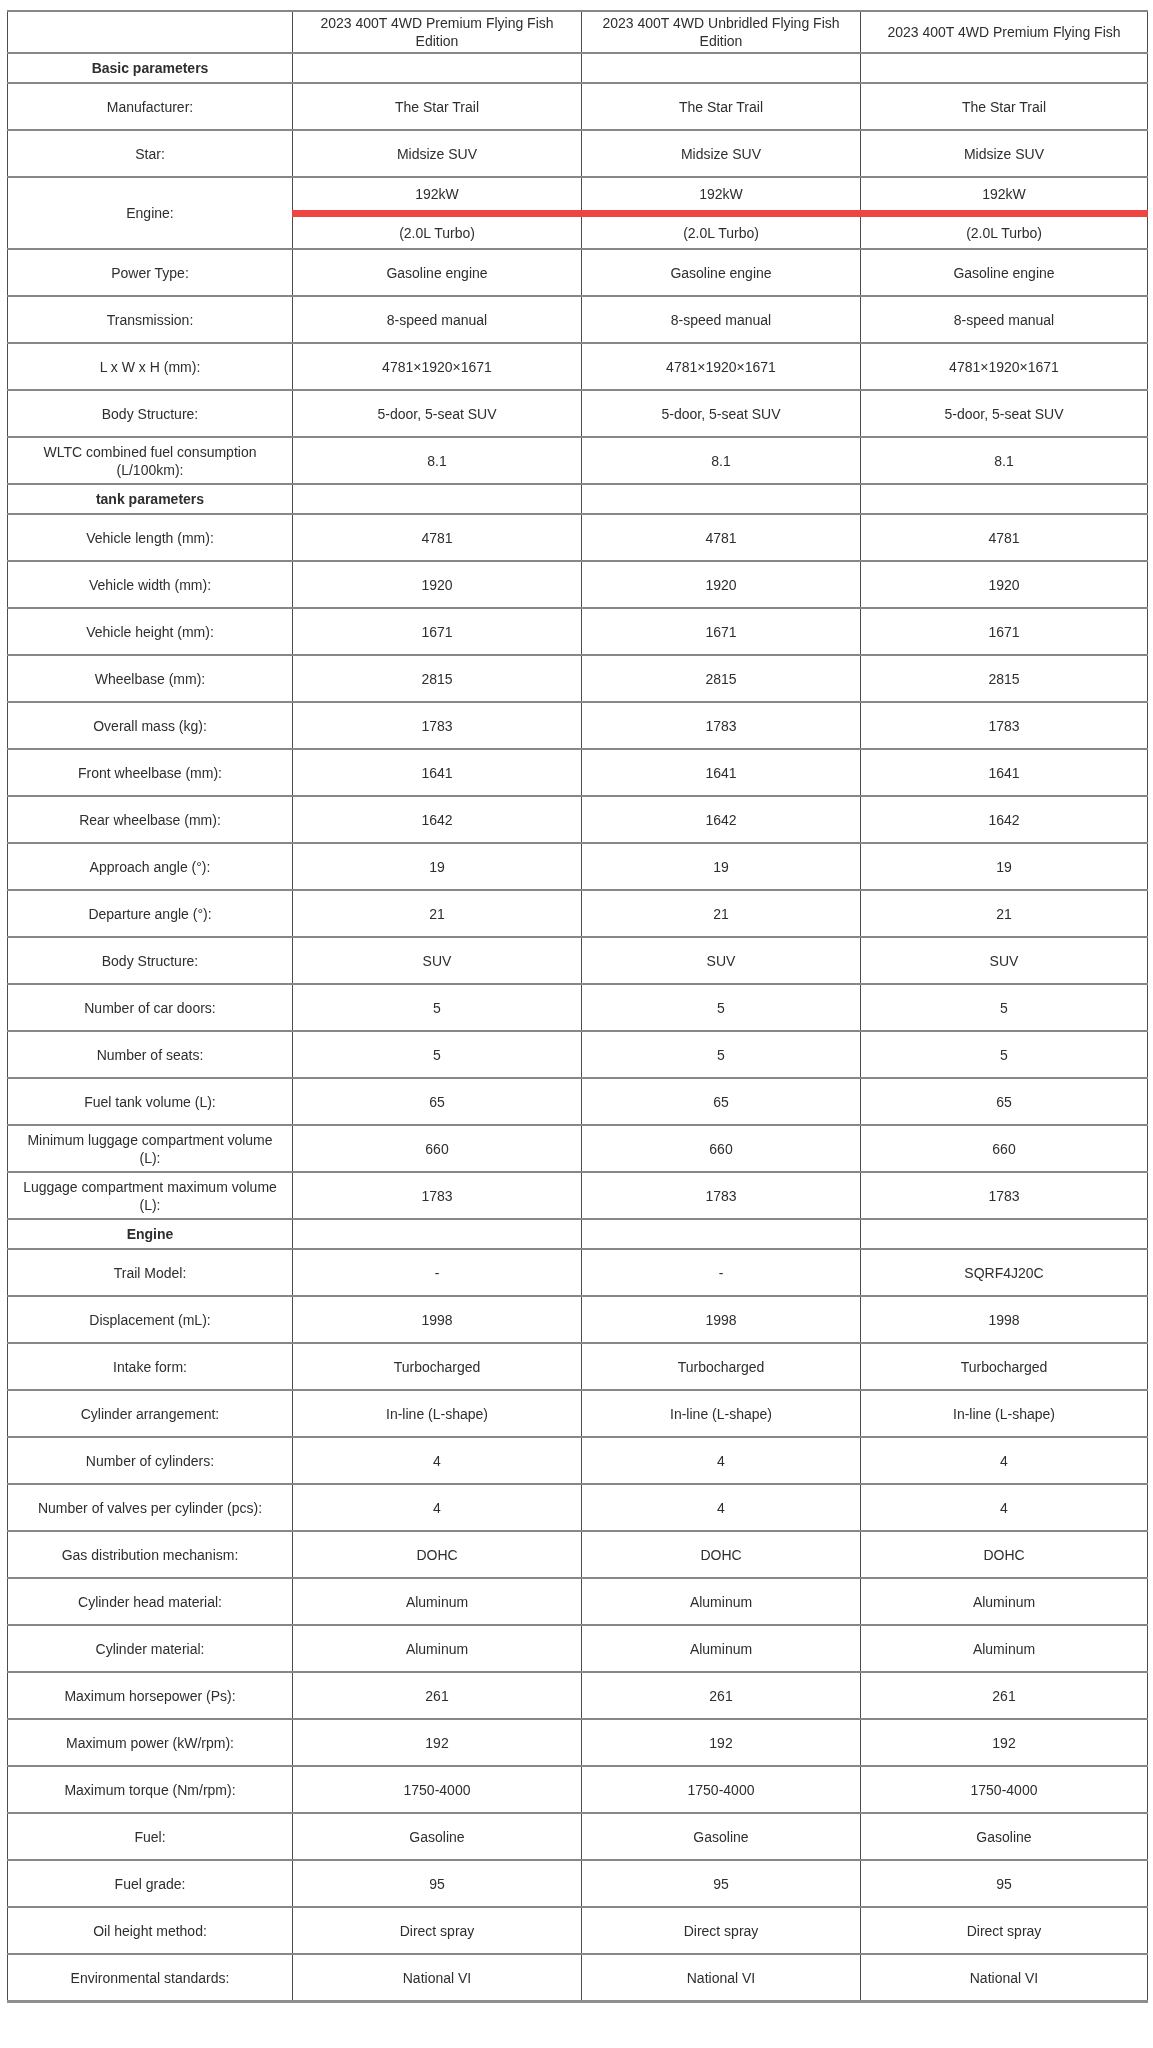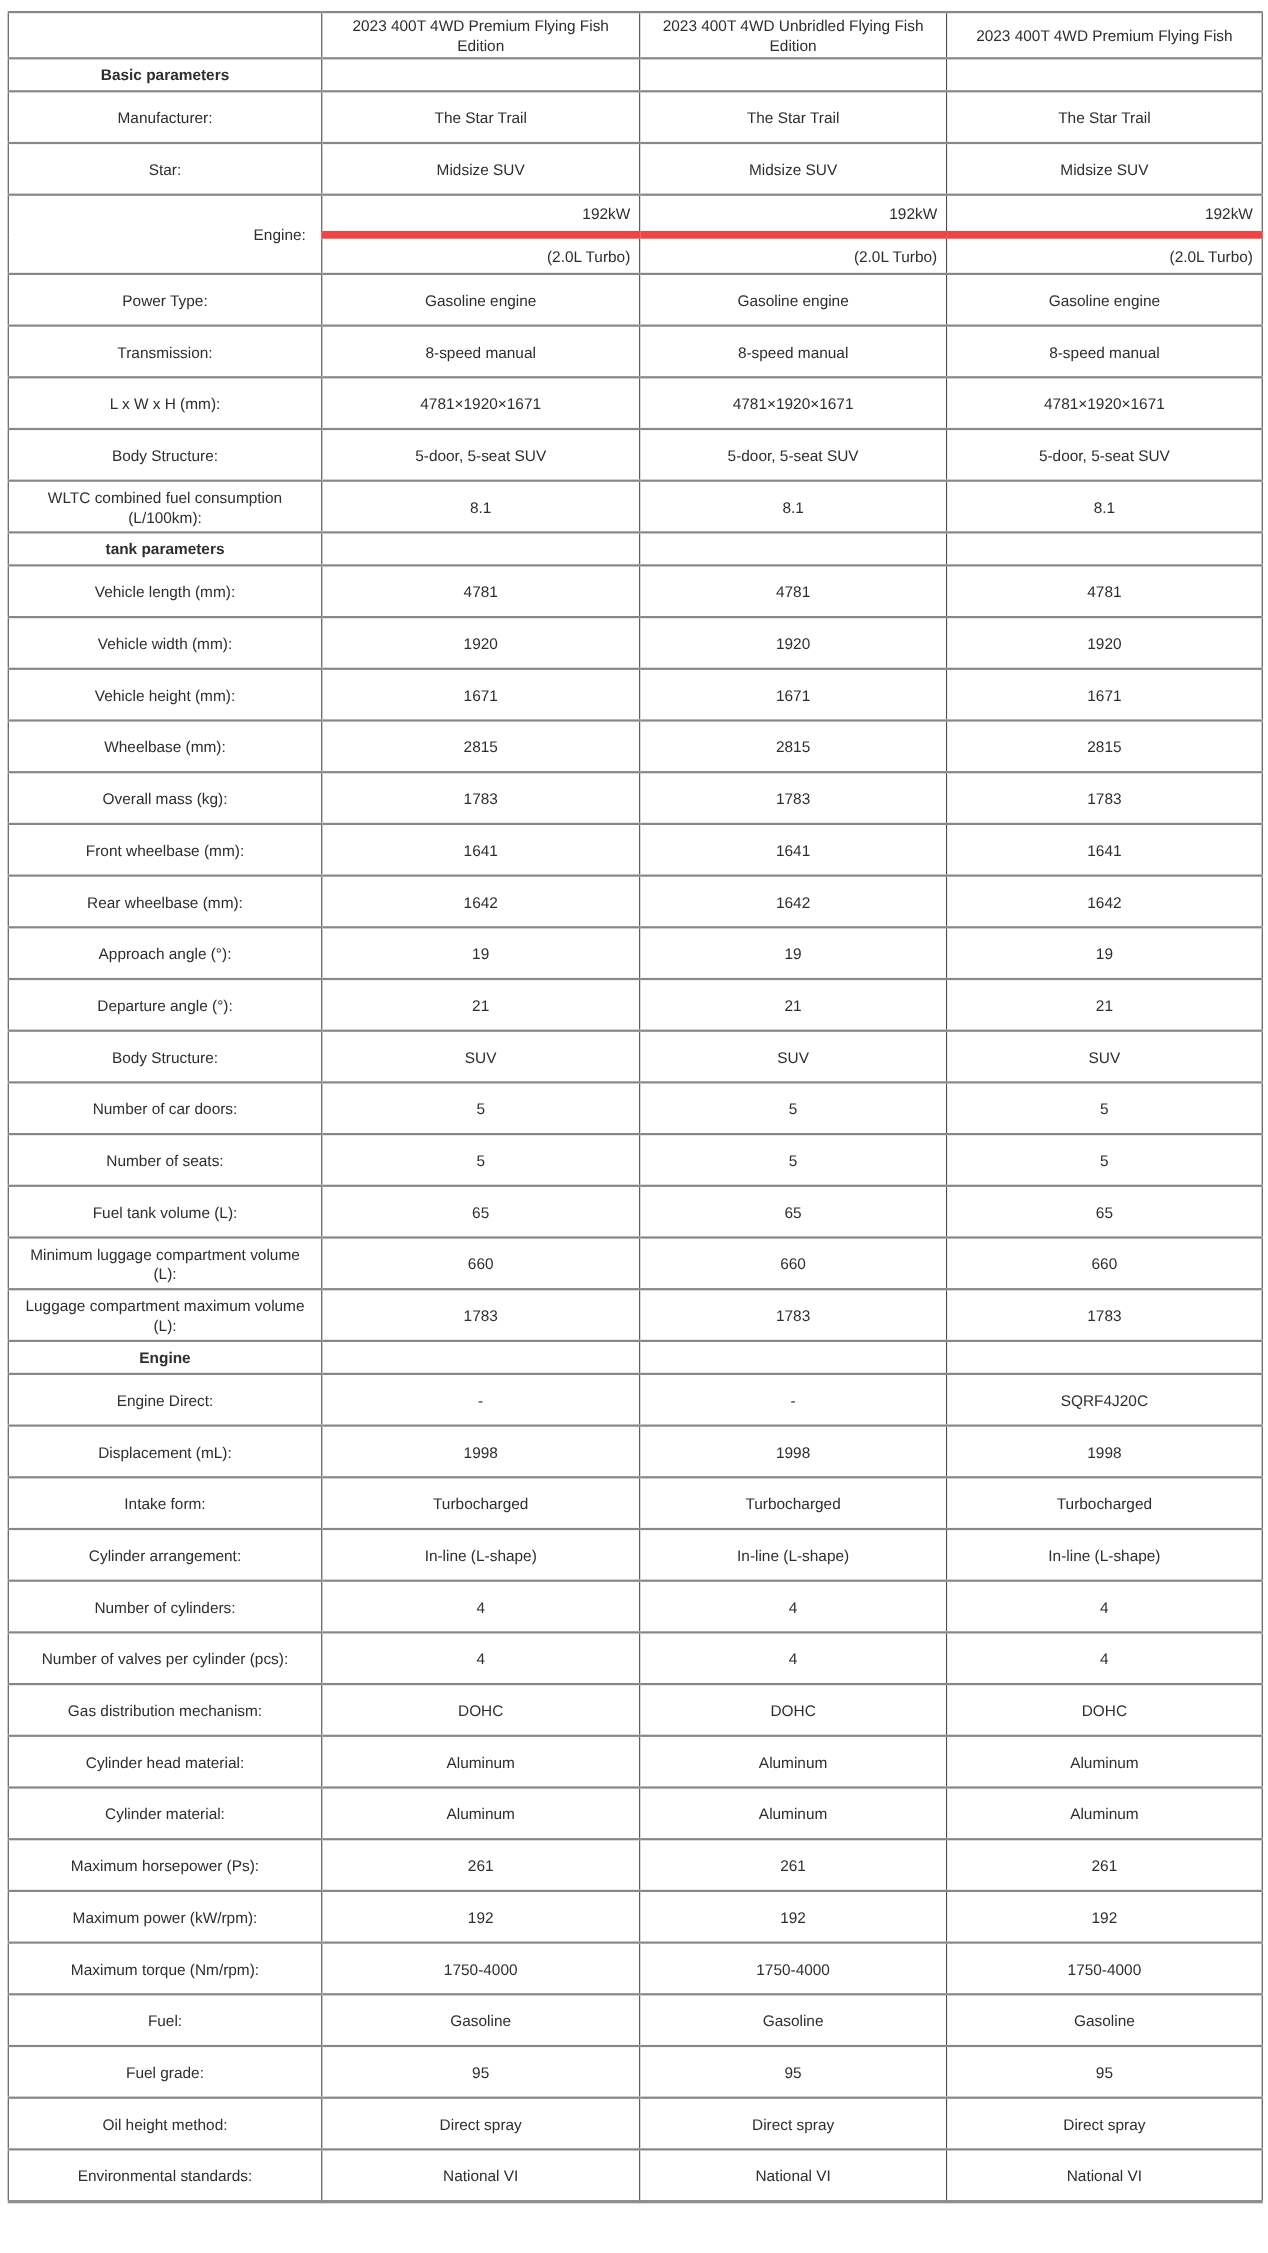--- a/index.html
+++ b/index.html
@@ -40,21 +40,21 @@
     color: #2e2e2e;
     overflow: hidden;
     padding: 2px 8px;
   }
   td.row-label, td.corner, td.section-title {
     padding: 2px 14px;
   }
   tr.r-header td { height: 34px; }
   tr.r-section td { height: 30px; }
   tr.r-data td { height: 47px; }
-  tr.r-sub td { height: 36px; text-align: right; }
+  tr.r-sub td { height: 36px; }
   tr.sub-bottom td { border-top: 7px solid #ef4444; }
   td.section-title { font-weight: bold; }
 </style>
 </head>
 <body>
 
 <table class="spec-table">
   <colgroup>
     <col class="c-label">
     <col class="c-trim1">
@@ -223,21 +223,21 @@
         <td class="val">1783</td>
         <td class="val">1783</td>
       </tr>
       <tr class="r-section">
         <td class="section-title">Engine</td>
         <td></td>
         <td></td>
         <td></td>
       </tr>
       <tr class="r-data">
-        <td class="row-label">Engine Direct:</td>
+        <td class="row-label">Trail Model:</td>
         <td class="val">-</td>
         <td class="val">-</td>
         <td class="val">SQRF4J20C</td>
       </tr>
       <tr class="r-data">
         <td class="row-label">Displacement (mL):</td>
         <td class="val">1998</td>
         <td class="val">1998</td>
         <td class="val">1998</td>
       </tr>

